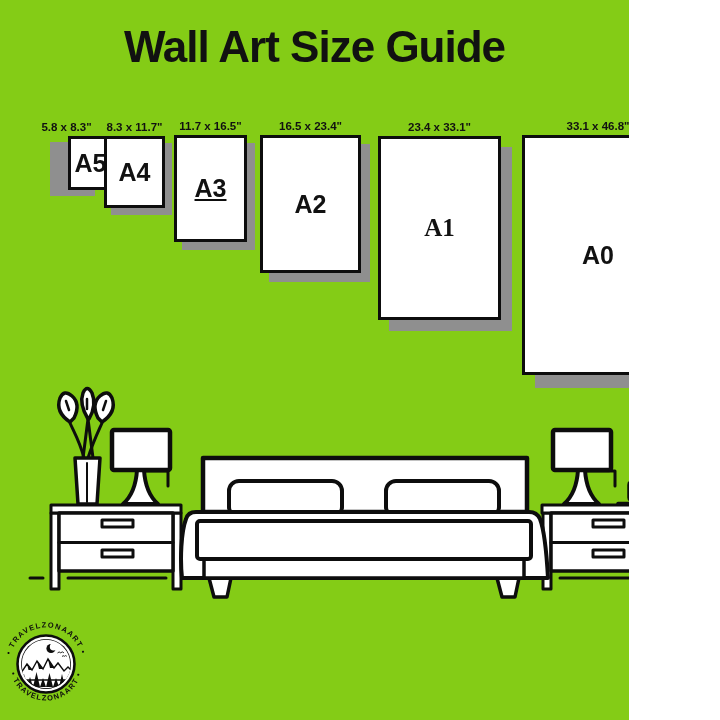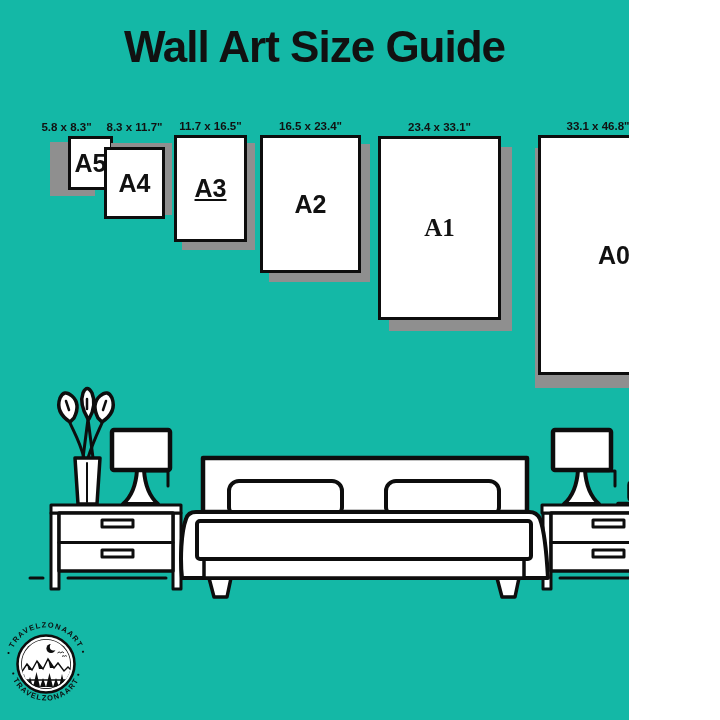--- a/index.html
+++ b/index.html
@@ -1,16 +1,16 @@
 <!DOCTYPE html>
 <html><head>
 <meta charset="utf-8">
 <style>
   html,body{margin:0;padding:0;background:#ffffff;}
-  .poster{position:relative;width:629px;height:720px;background:#14b8a6;overflow:hidden;
+  .poster{position:relative;width:629px;height:720px;background:#84cc16;overflow:hidden;
           font-family:"Liberation Sans", sans-serif;color:#0d0d0d;}
   .title{position:absolute;top:22px;left:0;right:0;text-align:center;
          font-size:44px;font-weight:bold;letter-spacing:-1px;color:#111;}
   .size-item{position:absolute;}
   .size-dims{position:absolute;bottom:100%;left:50%;transform:translateX(-50%);
              margin-bottom:3px;font-size:11.5px;font-weight:bold;white-space:nowrap;color:#111;}
   .size-shadow{position:absolute;left:0;top:0;width:100%;height:100%;background:#8f8f8f;}
   .size-rect{position:absolute;left:0;top:0;width:100%;height:100%;box-sizing:border-box;
              border:3px solid #0d0d0d;background:#ffffff;display:flex;align-items:center;justify-content:center;}
   .size-label{font-size:25px;font-weight:bold;color:#111;}
@@ -31,21 +31,21 @@
     <div class="size-item" style="left: 44px; top: 136px; width: 45px; height: 54px;">
       <div class="size-dims">5.8 x 8.3"</div>
       <div class="size-shadow" style="transform: translate(6px, 6px); background: rgb(143, 143, 143);"></div>
       <div class="size-rect" style="border-color: rgb(13, 13, 13); margin-left: 24px;">
           <span class="size-label">A5</span>
         </div>
     </div>
     <div class="size-item" style="left: 104px; top: 136px; width: 61px; height: 72px;">
       <div class="size-dims">8.3 x 11.7"</div>
       <div class="size-shadow" style="transform: translate(7px, 7px); background: rgb(143, 143, 143);"></div>
-      <div class="size-rect" style="border-color: rgb(13, 13, 13); margin-top: 11px;">
+      <div class="size-rect" style="border-color: rgb(13, 13, 13);">
           <span class="size-label">A4</span>
         </div>
     </div>
     <div class="size-item" style="left: 174px; top: 135px; width: 73px; height: 107px;">
       <div class="size-dims">11.7 x 16.5"</div>
       <div class="size-shadow" style="transform: translate(8px, 8px); background: rgb(143, 143, 143);"></div>
       <div class="size-rect" style="border-color: rgb(13, 13, 13); text-decoration: underline;">
           <span class="size-label">A3</span>
         </div>
     </div>
@@ -59,21 +59,21 @@
     <div class="size-item" style="left: 378px; top: 136px; width: 123px; height: 184px;">
       <div class="size-dims">23.4 x 33.1"</div>
       <div class="size-shadow" style="transform: translate(11px, 11px); background: rgb(143, 143, 143);"></div>
       <div class="size-rect" style="border-color: rgb(13, 13, 13); font-family: Liberation Serif, serif;">
           <span class="size-label">A1</span>
         </div>
     </div>
     <div class="size-item" style="left: 522px; top: 135px; width: 152px; height: 240px;">
       <div class="size-dims">33.1 x 46.8"</div>
       <div class="size-shadow" style="transform: translate(13px, 13px); background: rgb(143, 143, 143);"></div>
-      <div class="size-rect" style="border-color: rgb(13, 13, 13); margin-left: 16px;">
+      <div class="size-rect" style="border-color: rgb(13, 13, 13);">
           <span class="size-label">A0</span>
         </div>
     </div>
   </div>
 
   <svg class="scene" viewBox="0 378 720 222" fill="none" stroke="#0d0d0d" stroke-linejoin="round" stroke-linecap="round">
 
     <g stroke-width="3">
       <line x1="30" y1="578" x2="43" y2="578"></line>
       <line x1="68" y1="578" x2="166" y2="578"></line>

